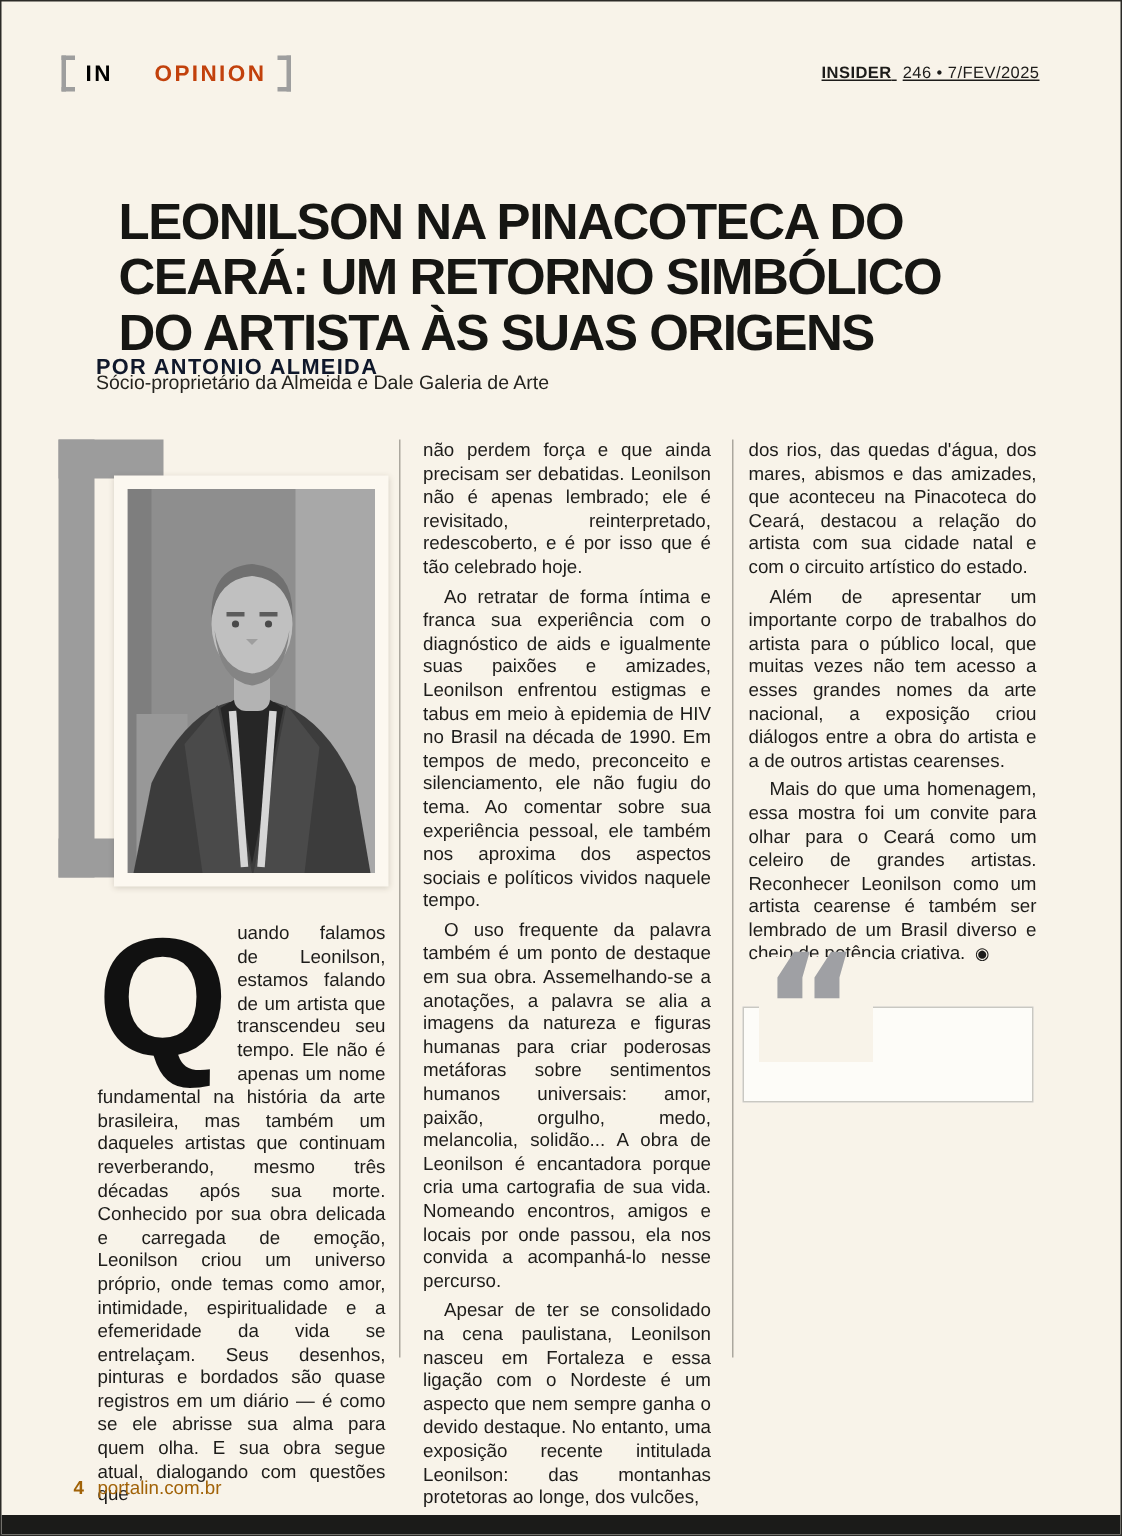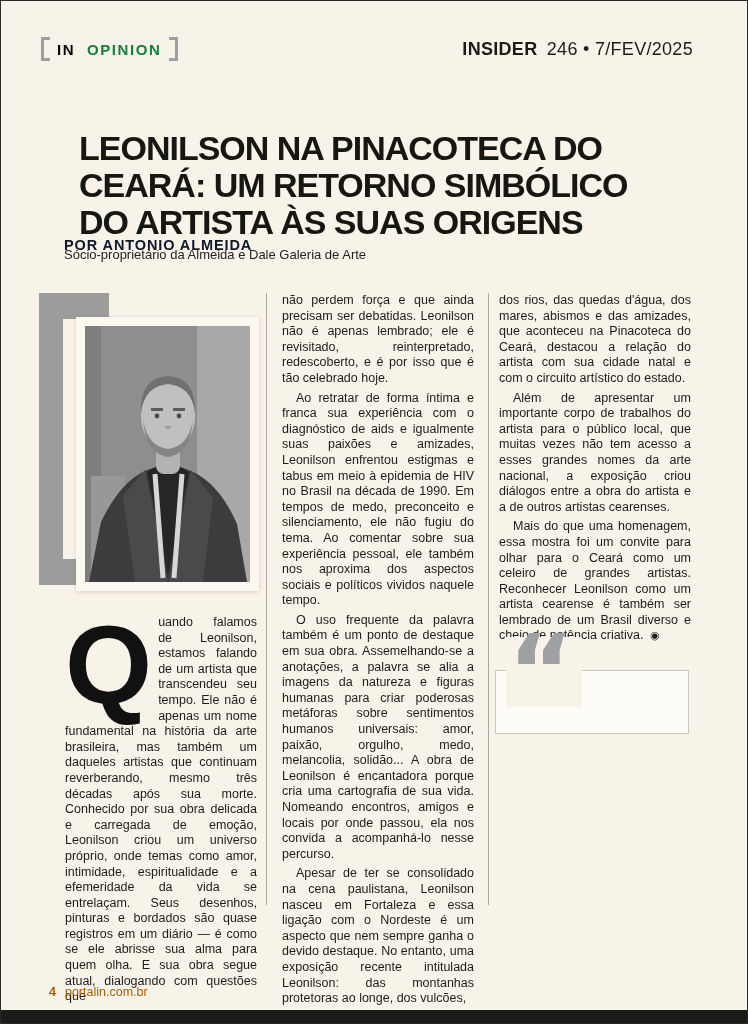--- a/index.html
+++ b/index.html
@@ -11,22 +11,22 @@
 
   
   .header { position:absolute; top:36px; left:40px; right:54px;
     display:flex; justify-content:space-between; align-items:center; }
   .tag { display:flex; align-items:center; }
   .bracket { width:9px; height:24px; box-sizing:border-box; }
   .bracket.l { border:3px solid #9e9e9e; border-right:none; }
   .bracket.r { border:3px solid #9e9e9e; border-left:none; }
   .tag-words { font-weight:bold; font-size:15px; letter-spacing:1.6px; padding:0 7px; }
   .tag-in { color:#000000; }
-  .tag-opinion { color:#15803d; margin-left:6px; }
-  .issue { font-size:18px; letter-spacing:0.3px; }
+  .tag-opinion { color:#c2410c; margin-left:22px; }
+  .issue { font-size:11px; letter-spacing:0.3px;text-decoration:underline; }
   .issue .brand { font-weight:bold; }
   .issue .info { font-weight:normal; margin-left:4px; }
 
   
   .headline { position:absolute; left:62px; top:106px; width:648px;
     font-size:34px; line-height:37px; font-weight:bold; letter-spacing:-1px;
     white-space:pre-line; color:#161613;margin-left:16px; }
   .byline { position:absolute; left:63px; top:236px; font-size:14.5px;
     font-weight:bold; letter-spacing:0.9px; color:#0f172a; }
   .byline-role { position:absolute; left:63px; top:246px; font-size:13px; color:#24231f; }

